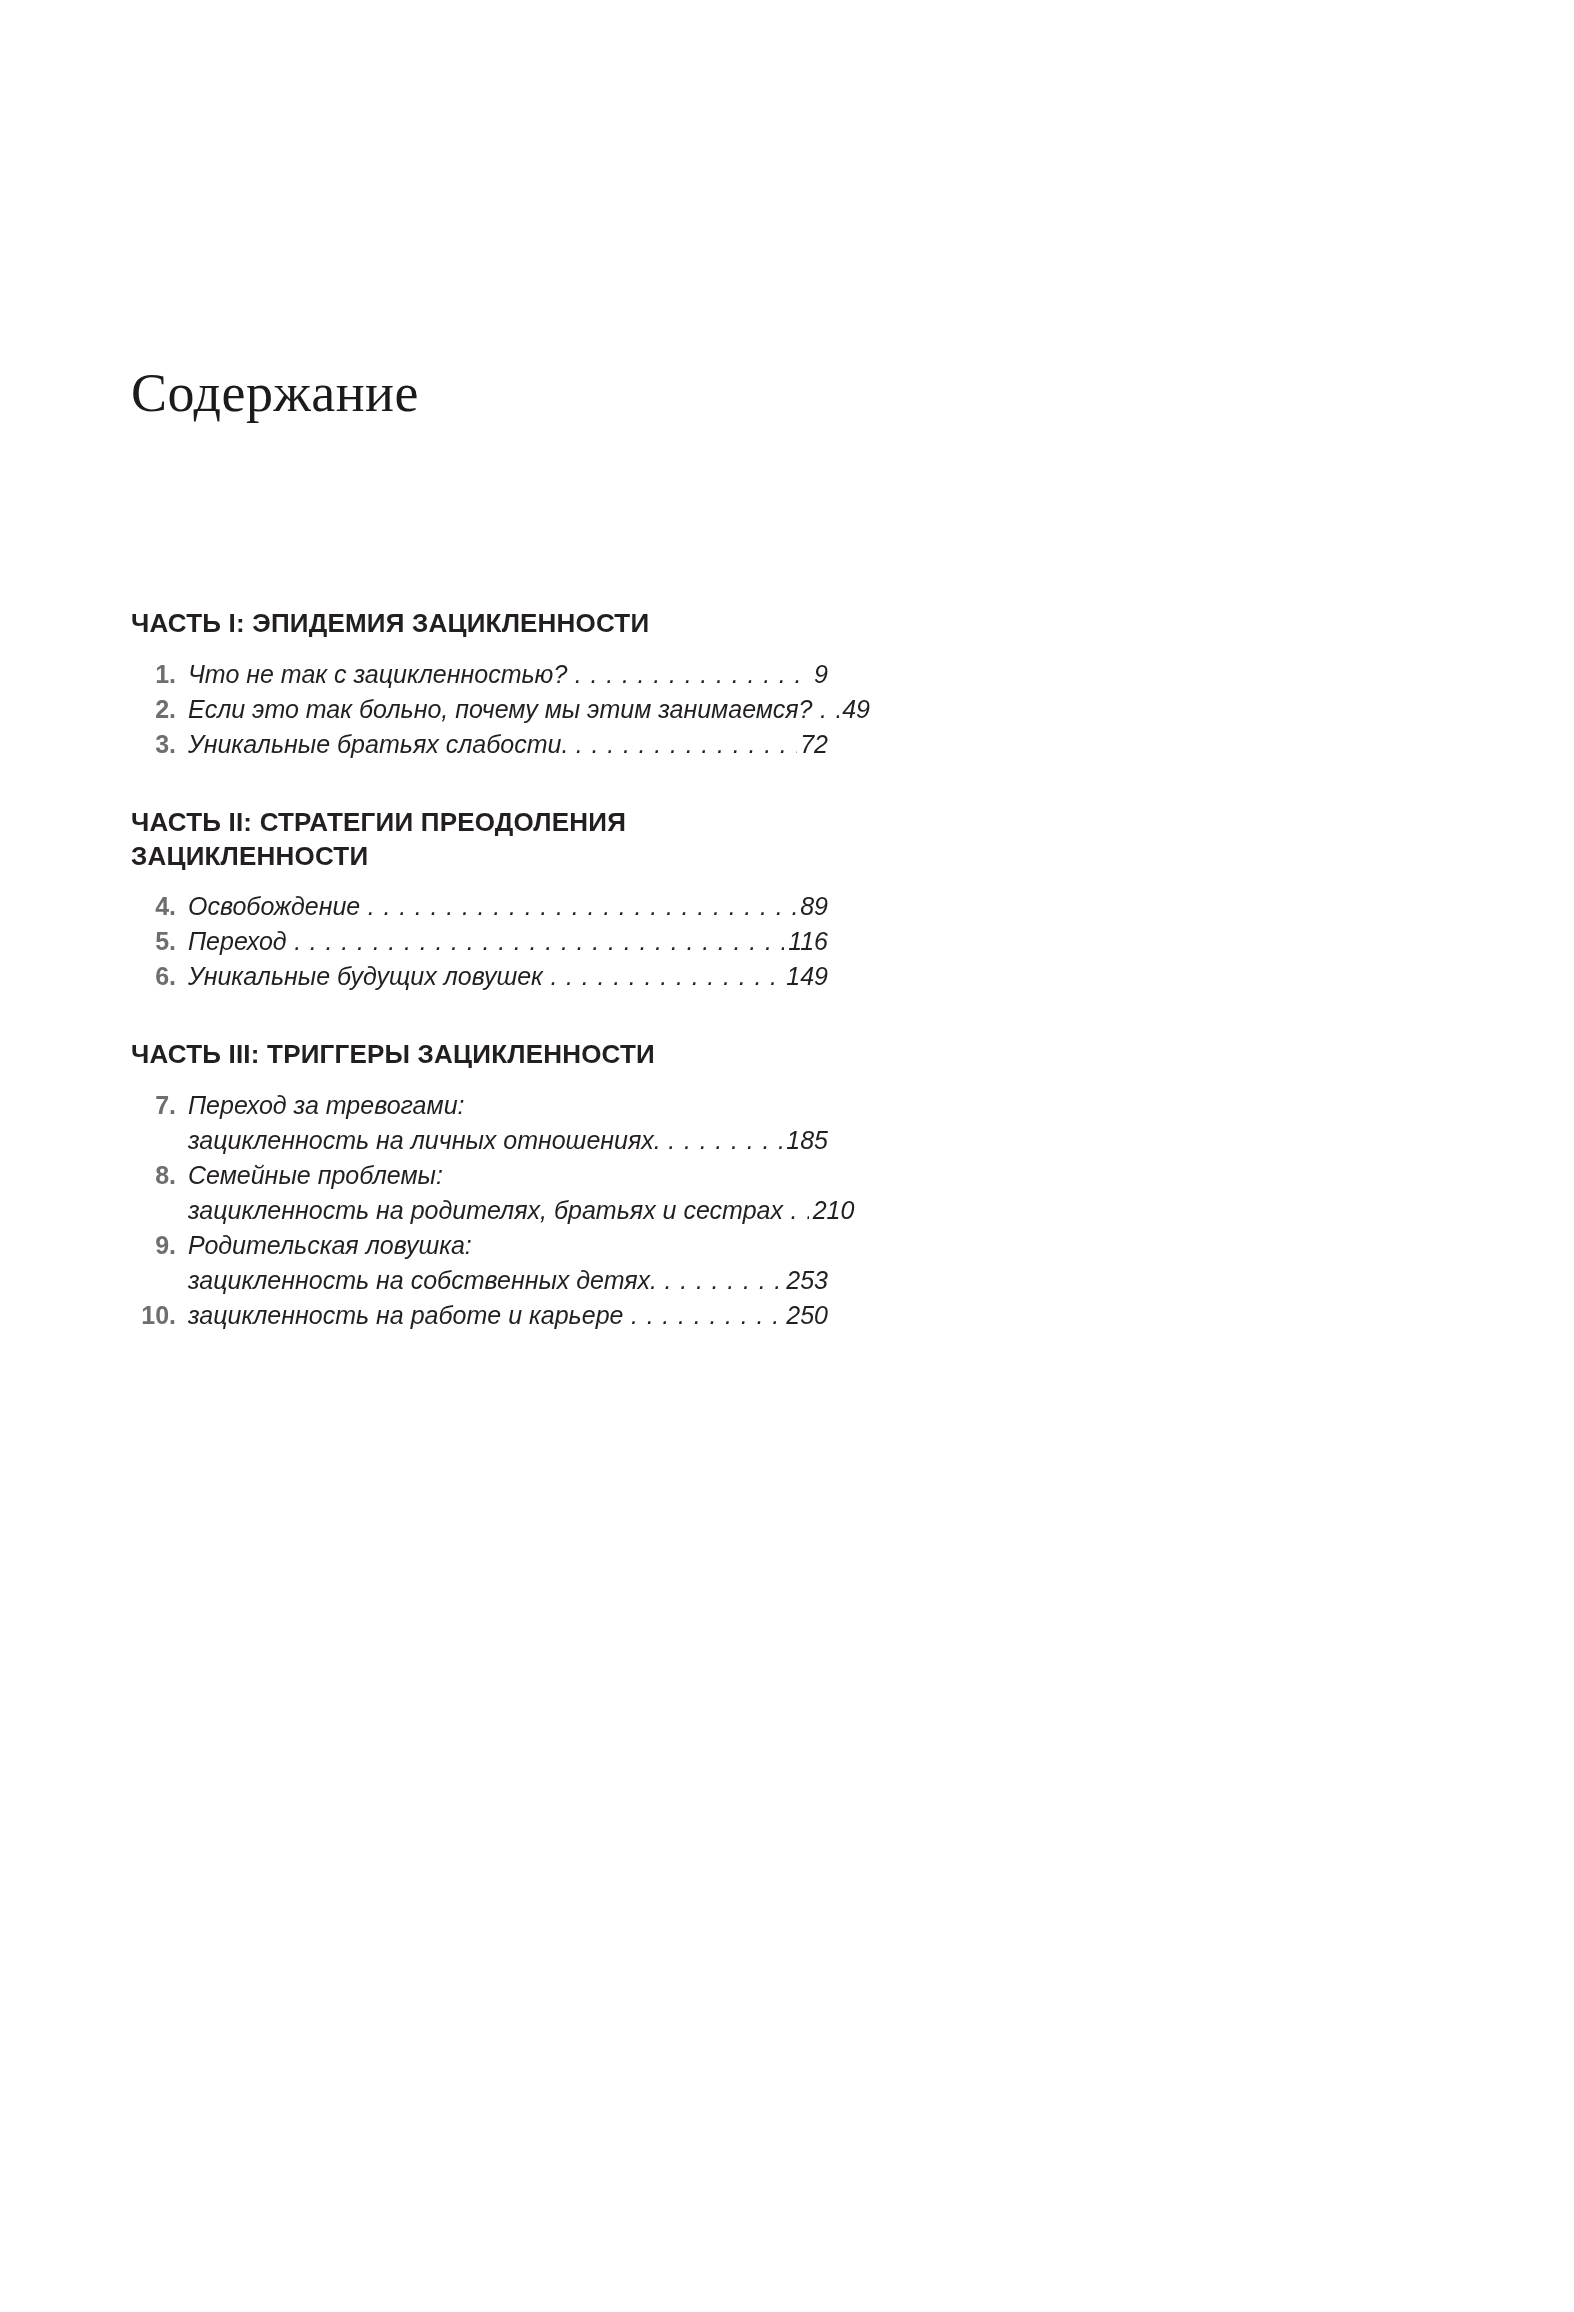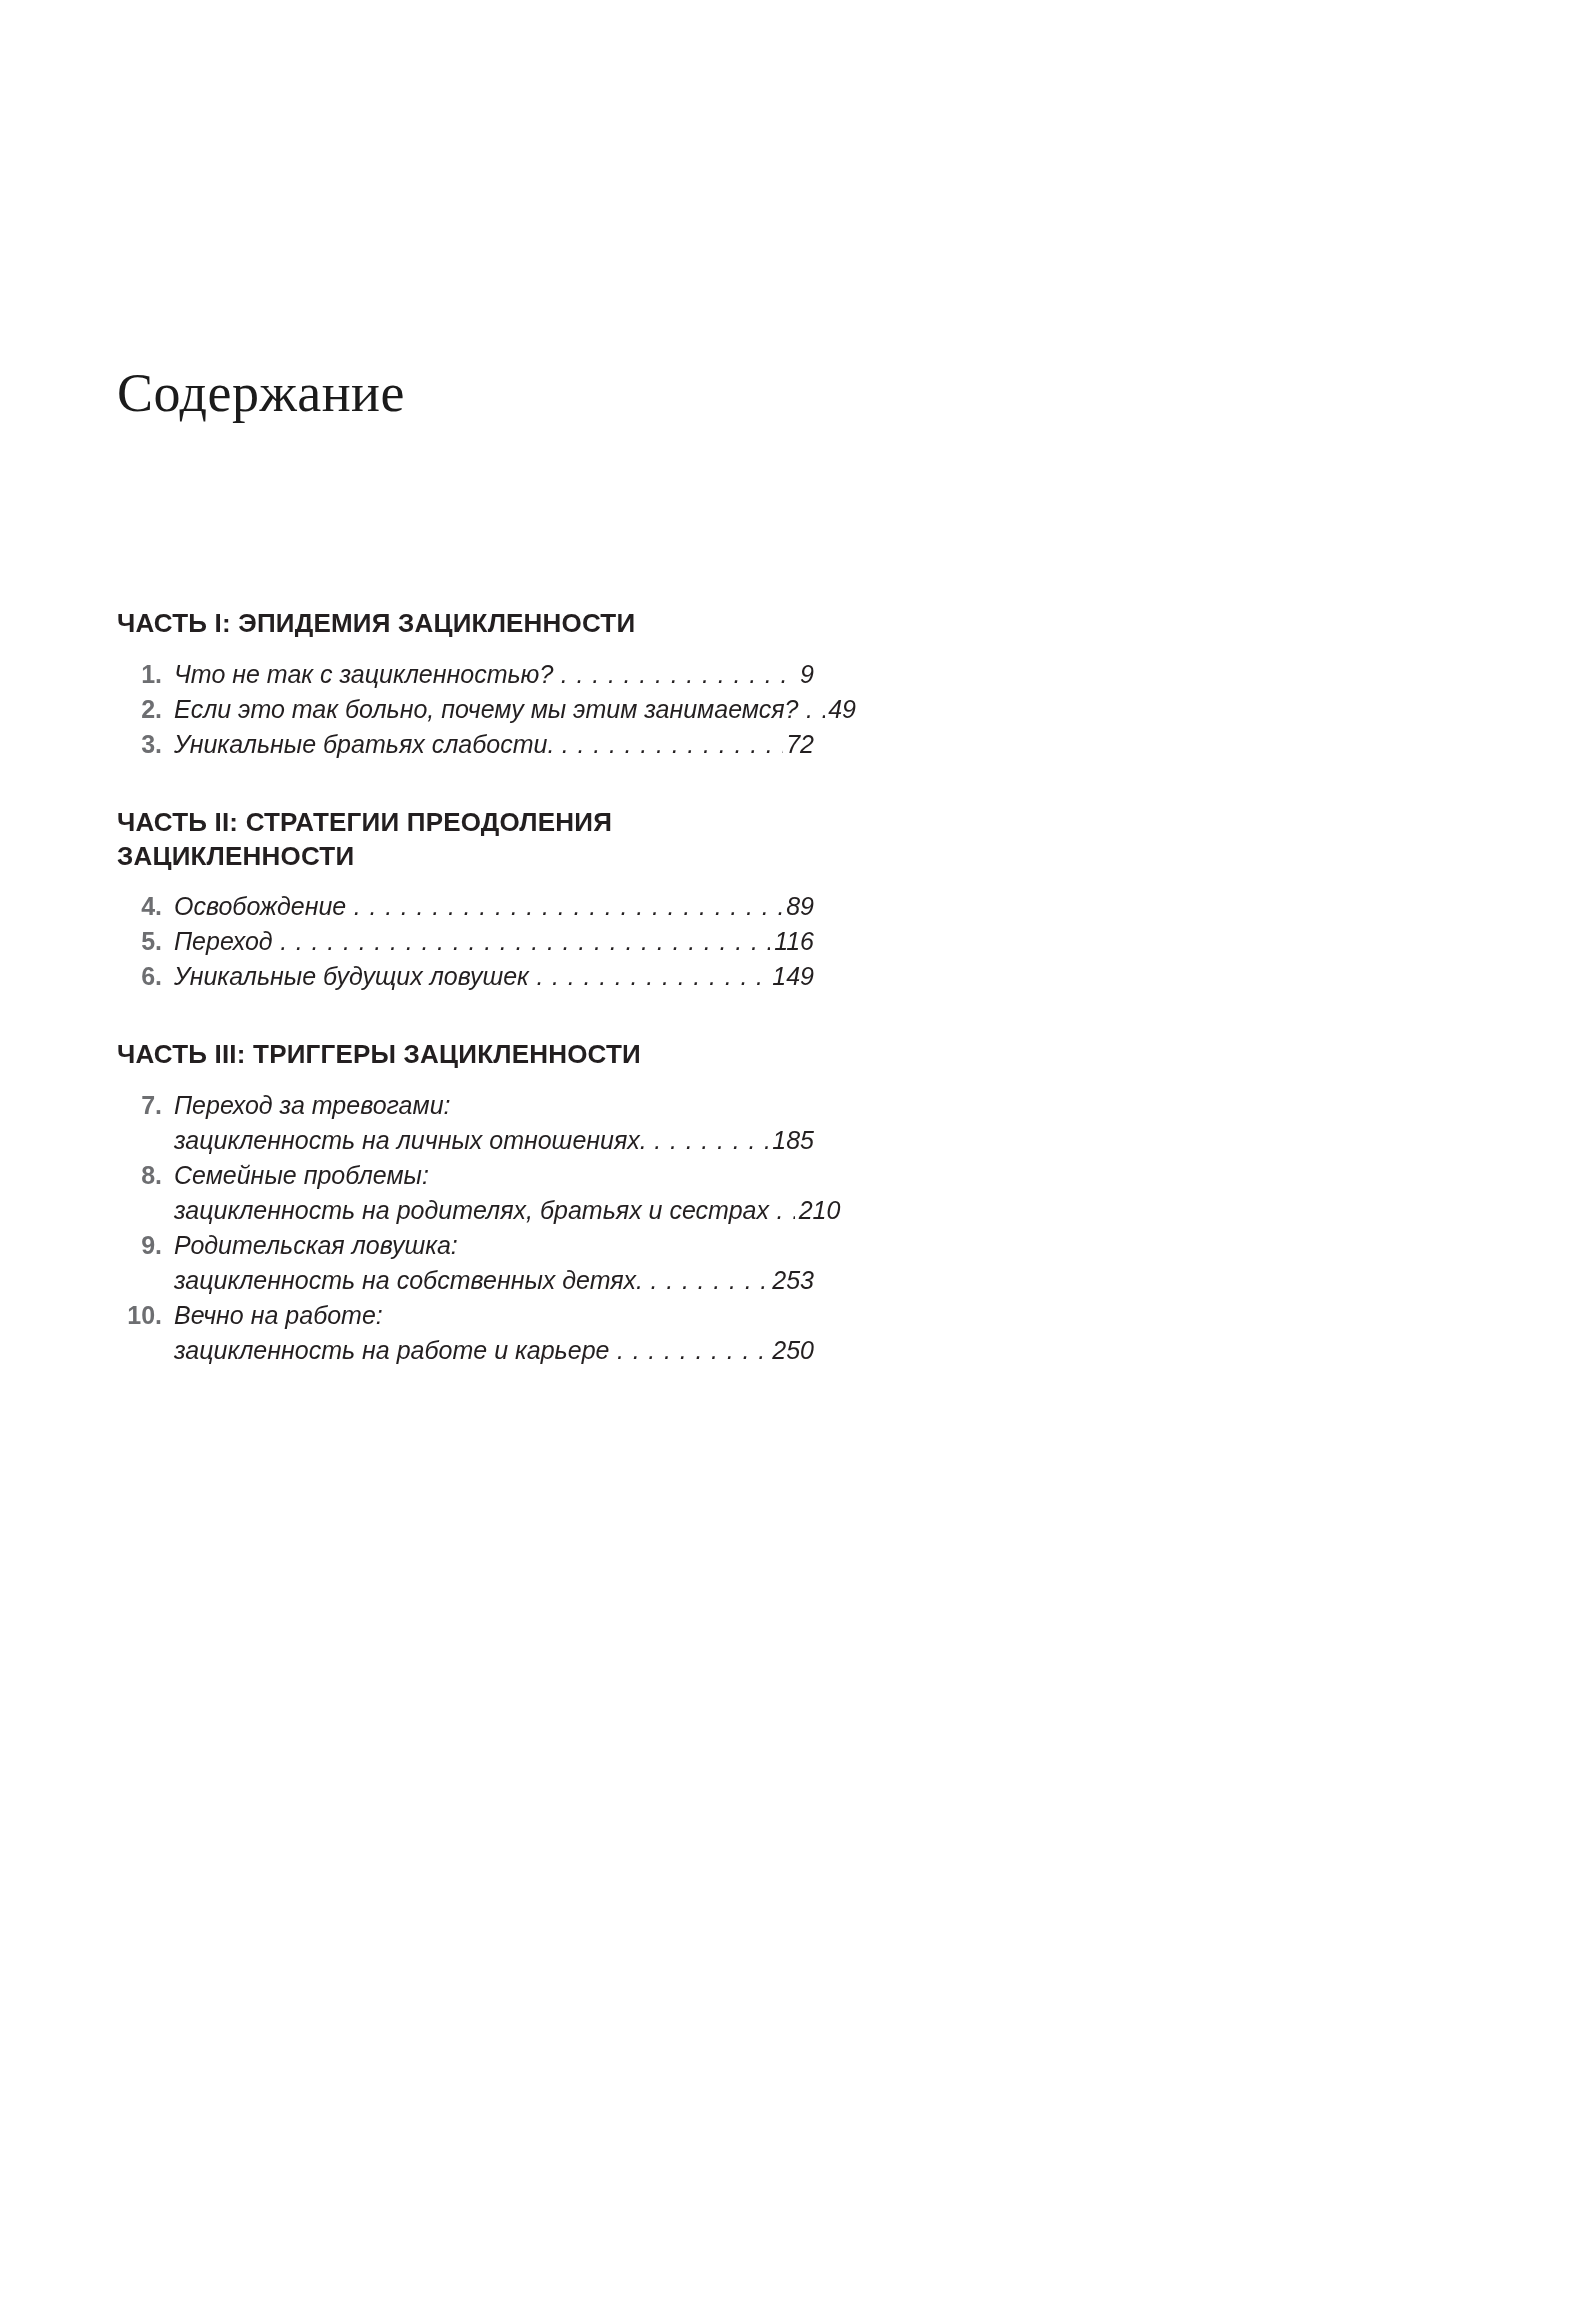--- a/index.html
+++ b/index.html
@@ -8,21 +8,21 @@
     width: 1575px;
     height: 2313px;
     background: #ffffff;
     font-family: "Liberation Sans", sans-serif;
     color: #231f20;
     position: relative;
     overflow: hidden;
   }
   .content {
     position: absolute;
-    left: 117px;
+    left: 131px;
     top: 362px;
     width: 697px;
   }
   h1.page-title {
     font-family: "Liberation Serif", serif;
     font-weight: 400;
     font-size: 54px;
     line-height: 1.15;
     color: #1b1b1b;
     margin: 0 0 183px 0;
@@ -180,23 +180,20 @@
               <span class="entry-text">зацикленность на собственных детях.</span>
               <span class="leader">. . . . . . . . . . . . . . . . . . . . . . . . . . . . . . . . . . . . . . . . . . . . . . . . . . . . . . . . . . . . . . . . . . . . . . . . . . . . . . . . . . . . . . . . . . . . . . . . . . . . . . . . . . . . . . . . . . . . . . . . . . . . . . . . . . . . . . . . . . . . . . . . . . . . . . </span>
               <span class="page-num">253</span>
             </div>
           </div>
         </div>
         <div class="entry">
           <div class="entry-num">10.</div>
           <div class="entry-body">
             <div class="entry-line">
-              <span class="entry-text">Вечно на работе:</span>
-            </div>
-            <div class="entry-line">
               <span class="entry-text">зацикленность на работе и карьере</span>
               <span class="leader">. . . . . . . . . . . . . . . . . . . . . . . . . . . . . . . . . . . . . . . . . . . . . . . . . . . . . . . . . . . . . . . . . . . . . . . . . . . . . . . . . . . . . . . . . . . . . . . . . . . . . . . . . . . . . . . . . . . . . . . . . . . . . . . . . . . . . . . . . . . . . . . . . . . . . . </span>
               <span class="page-num">250</span>
             </div>
           </div>
         </div>
       </section>
     </div>
 </div>
 

